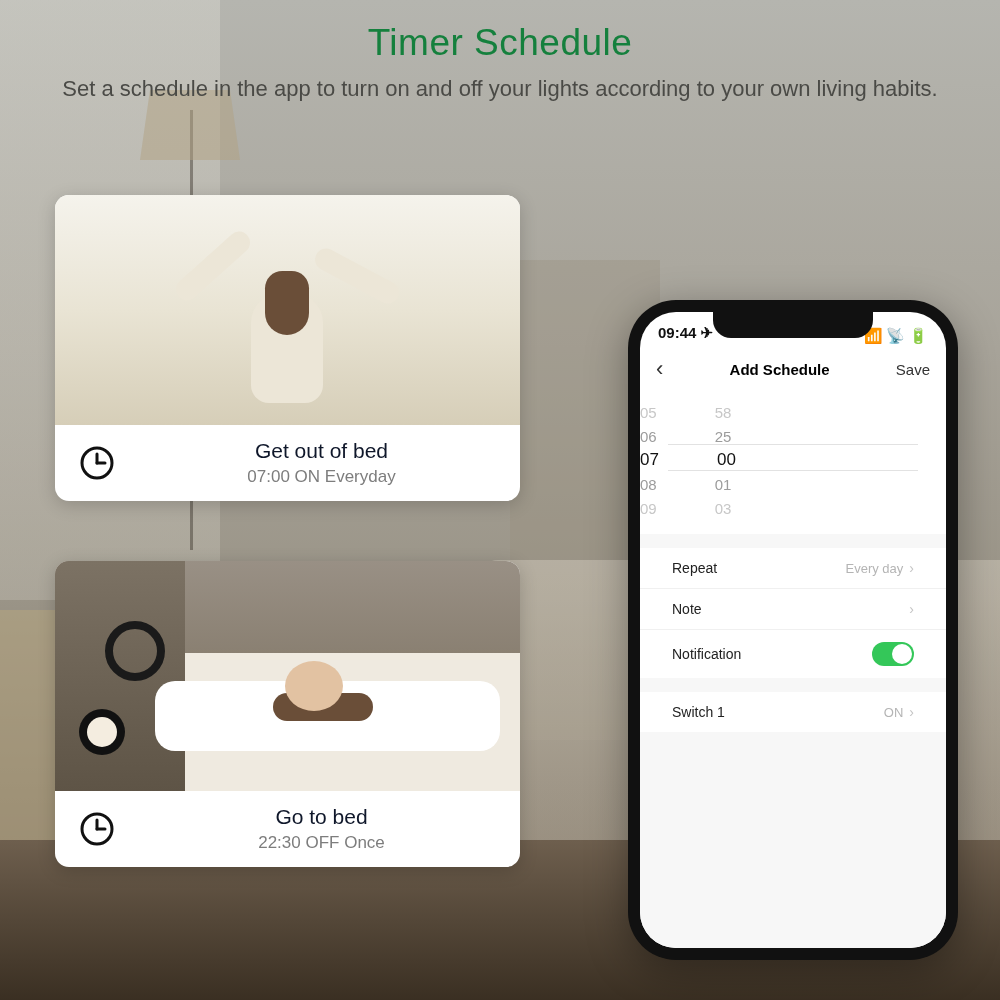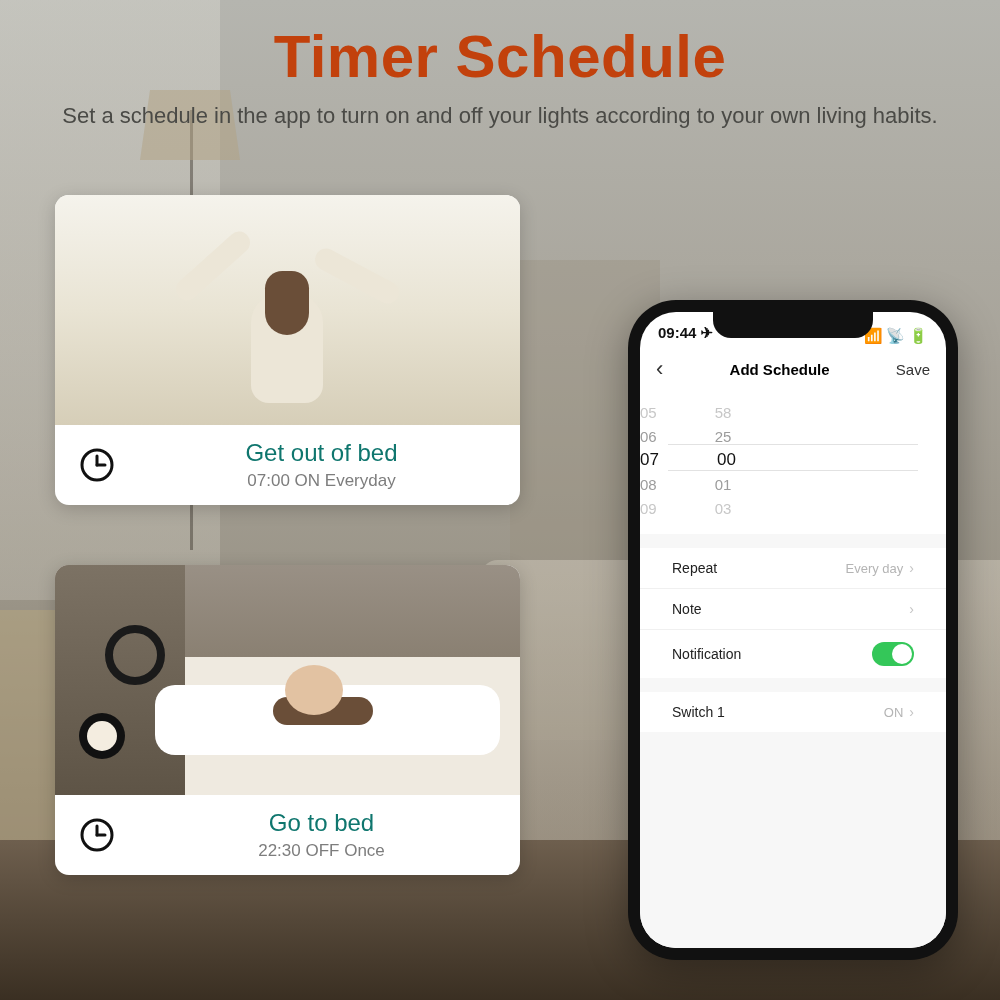--- a/index.html
+++ b/index.html
@@ -10,21 +10,21 @@
 .bg-floor{position:absolute;left:0;right:0;bottom:0;height:160px;background:linear-gradient(to bottom,#6e5f4e,#3a2f22);z-index:0}
 .bg-window{position:absolute;left:0;top:0;width:220px;height:600px;background:linear-gradient(180deg,#e1e0d8 0%,#c9c5ba 100%);opacity:.35}
 .bg-chair{position:absolute;left:-30px;bottom:130px;width:220px;height:260px;border-radius:30px 30px 0 0;background:#b7a580;opacity:.55}
 .bg-bed{position:absolute;right:-40px;bottom:100px;width:560px;height:340px;background:linear-gradient(#d7d0c2,#b6ac99);border-radius:18px;opacity:.45}
 .bg-door{position:absolute;right:340px;top:260px;width:150px;height:480px;background:#97907e;opacity:.35}
 .bg-lamp{position:absolute;left:190px;top:110px;width:3px;height:440px;background:#3a342a;opacity:.45}
 .bg-lampshade{position:absolute;left:140px;top:90px;width:100px;height:70px;background:#b2a282;opacity:.5;clip-path:polygon(10% 0,90% 0,100% 100%,0 100%)}
 
 
 .headline{position:relative;z-index:10;text-align:center;padding-top:22px}
-.headline h1{font-size:60px;font-weight:700;color:#c2410c;letter-spacing:.5px}
+.headline h1{font-size:37px;font-weight:400;color:#15803d;letter-spacing:.5px}
 .headline p{font-size:22px;color:#4a4a46;margin-top:10px;line-height:1.35;padding:0 32px}
 
 
 .cards{position:absolute;left:55px;top:195px;width:465px;z-index:10;display:flex;flex-direction:column;gap:60px}
 .card{background:#fff;border-radius:14px;box-shadow:0 4px 18px rgba(0,0,0,.18);overflow:hidden}
 .card .photo{height:230px;position:relative}
 .card:first-child .photo{background:linear-gradient(180deg,#f5f3ec 0%,#e9e4d4 50%,#d6ceb8 100%)}
 .card:last-child .photo{background:linear-gradient(180deg,#999085 0%,#8a8072 40%,#efeae0 40%,#efeae0 100%)}
 
 .card:first-child .person{position:absolute;left:50%;top:40px;transform:translateX(-50%);width:170px;height:180px}
@@ -37,21 +37,21 @@
 .card:last-child .hair2{position:absolute;left:218px;bottom:70px;width:100px;height:28px;background:#6a4e38;border-radius:20px}
 .card:last-child .side{position:absolute;left:0;top:0;width:130px;height:100%;background:linear-gradient(#7c7264,#5e5446)}
 .card:last-child .mirror{position:absolute;left:50px;top:60px;width:60px;height:60px;border:8px solid #1a1a1a;border-radius:50%}
 .card:last-child .clock{position:absolute;left:24px;top:148px;width:46px;height:46px;background:#111;border-radius:50%}
 .card:last-child .clock:after{content:"";position:absolute;inset:8px;border-radius:50%;background:#f4ede0}
 
 .card .strip{display:flex;align-items:center;padding:14px 22px;gap:28px}
 .clockicon{flex:0 0 auto}
 .clockicon svg{display:block}
 .strip-text{flex:1;text-align:center}
-.strip-text .t{font-size:24px;color:#0f766e}
+.strip-text .t{font-size:21px;color:#0f172a}
 .strip-text .s{font-size:17px;color:#7d7d7d;margin-top:4px}
 
 
 .phone{position:absolute;right:42px;top:300px;width:330px;height:660px;background:#111;border-radius:48px;padding:12px;z-index:10;box-shadow:0 10px 40px rgba(0,0,0,.35)}
 .phone .screen{background:#fff;border-radius:36px;width:100%;height:100%;overflow:hidden;position:relative;display:flex;flex-direction:column}
 .notch{position:absolute;top:0;left:50%;transform:translateX(-50%);width:160px;height:26px;background:#111;border-radius:0 0 18px 18px;z-index:5}
 .statusbar{height:36px;padding:12px 18px 0;display:flex;justify-content:space-between;font-size:15px;color:#111;font-weight:600}
 .statusbar .sright{display:flex;gap:4px;align-items:center}
 .navrow{display:flex;align-items:center;justify-content:space-between;padding:8px 16px 10px;font-size:15px}
 .navrow .back{font-size:22px;color:#333}

